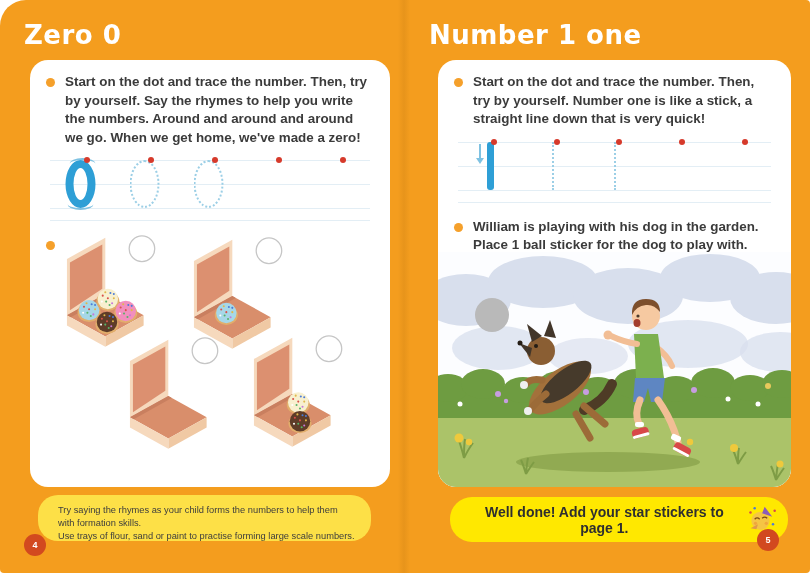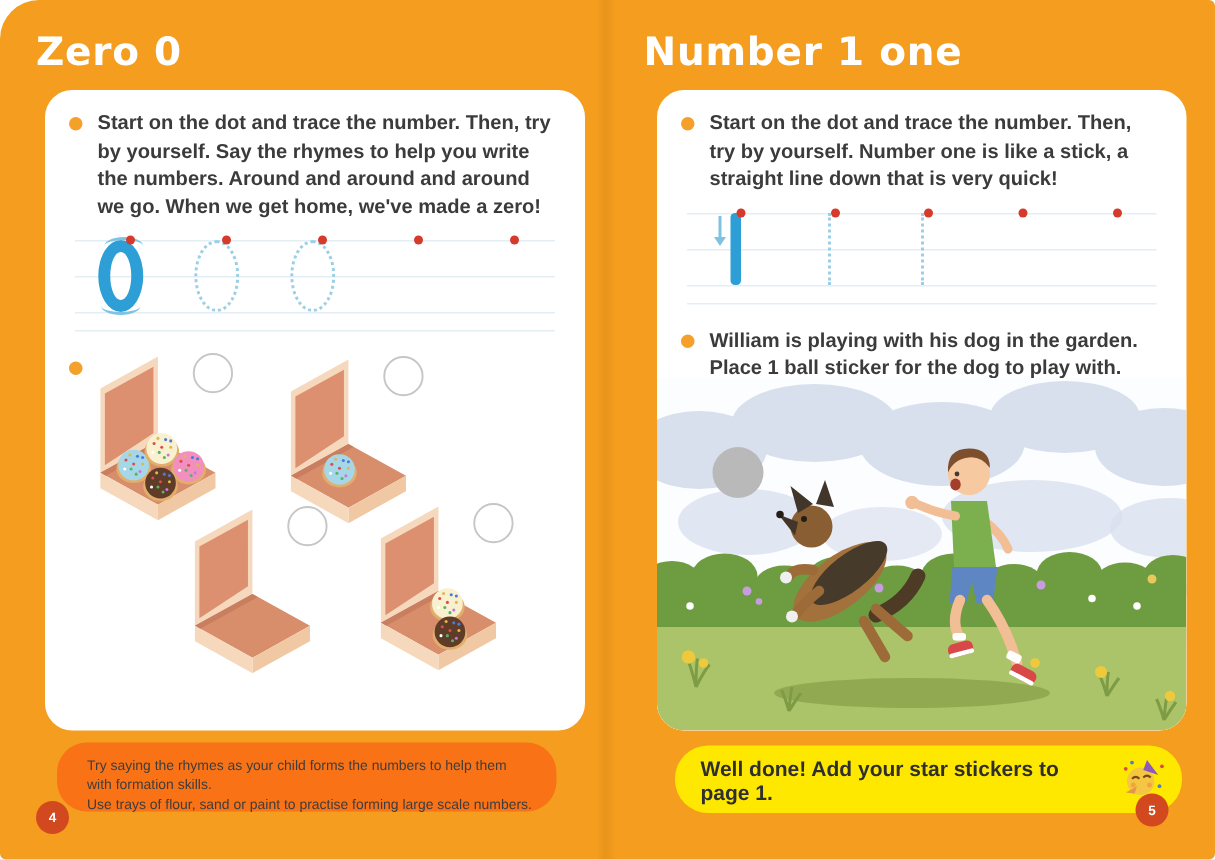--- a/index.html
+++ b/index.html
@@ -53,28 +53,28 @@
   .bx1{left:152px;top:-4px;}
   .bx2{left:88px;top:96px;}
   .bx3{left:212px;top:94px;}
   
   .garden{position:absolute;left:0;bottom:0;width:353px;height:235px;
     border-radius:0 0 16px 16px;overflow:hidden;}
   .garden svg{display:block;width:100%;height:100%;}
   
   .tip-pill{
     position:absolute;left:38px;top:495px;width:333px;height:46px;box-sizing:border-box;
-    background:#f97316;border-radius:20px;padding:9px 16px 0 20px;
+    background:#fde047;border-radius:20px;padding:9px 16px 0 20px;
     font-size:9.3px;line-height:13px;color:#3D3D3D;
   }
   .banner-pill{
     position:absolute;left:45px;top:497px;width:338px;height:45px;box-sizing:border-box;
     background:#FFE800;border-radius:22px;padding:0 12px 0 17px;
     display:flex;align-items:center;gap:6px;
-    font-size:14px;font-weight:700;color:#2F2F2F;
+    font-size:14px;font-weight:700;color:#2F2F2F;text-align:center;
   }
   .page-num{
     position:absolute;width:22px;height:22px;border-radius:50%;background:#D2491F;
     color:#ffffff;font-size:9px;font-weight:700;display:flex;align-items:center;justify-content:center;
   }
   .page-left .page-num{left:24px;top:534px;}
   .page-right .page-num{left:352px;top:529px;}
 </style>
 </head>
 <body>

